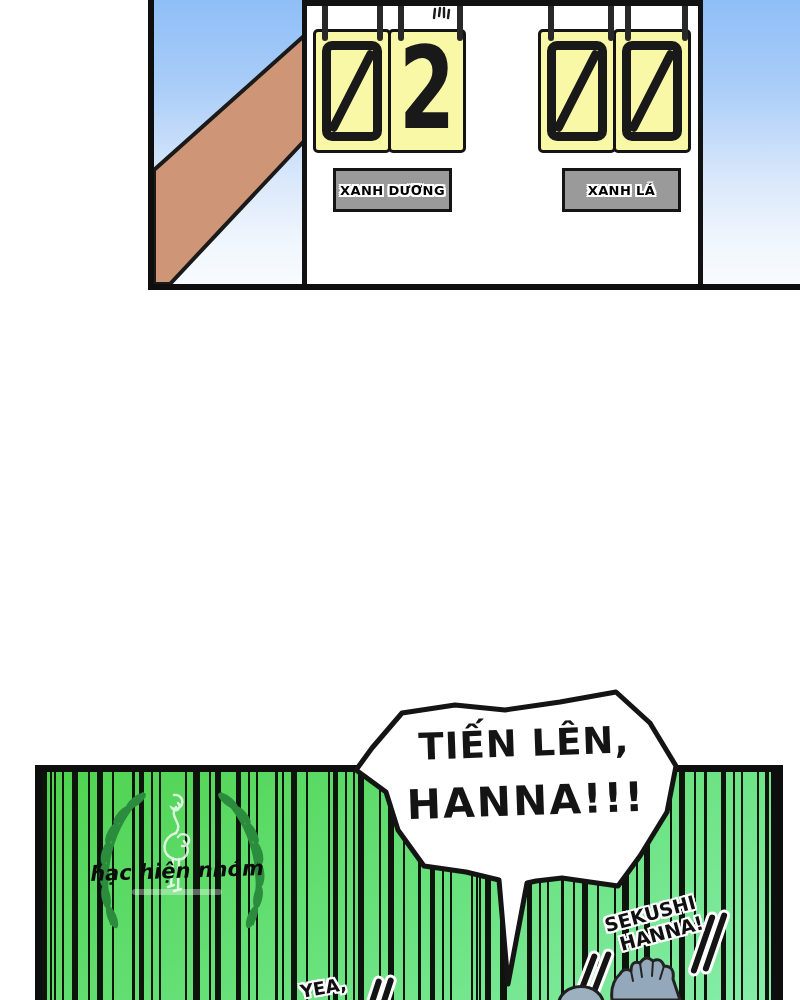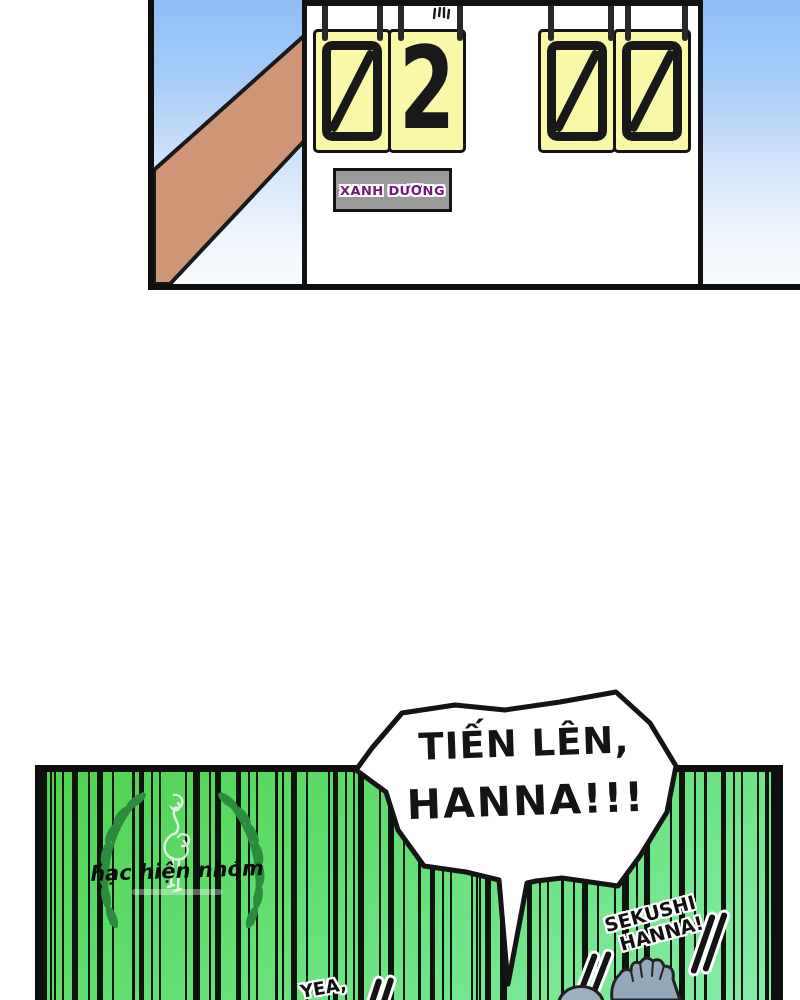--- a/index.html
+++ b/index.html
@@ -47,21 +47,21 @@
   }
   .digit.zero::after {
     content: ""; position: absolute; left: 50%; top: 50%;
     width: 9px; height: 90px; background: #191919; border-radius: 4px;
     transform: translate(-50%,-50%) rotate(27deg);
   }
   .team-label {
     position: absolute; top: 162px; width: 119px; height: 44px; z-index: 2;
     background: #9a9a9a; border: 3px solid #141414;
     display: flex; align-items: center; justify-content: center;
-    font-weight: bold; font-size: 13px; letter-spacing: .4px; color: #701a75;
+    font-weight: bold; font-size: 13px; letter-spacing: .4px; color: #000000;
     text-shadow: -2px -2px 0 #fff, 2px -2px 0 #fff, -2px 2px 0 #fff, 2px 2px 0 #fff,
                  -2px 0 0 #fff, 2px 0 0 #fff, 0 -2px 0 #fff, 0 2px 0 #fff;
     white-space: nowrap;
   }
   .scribble { position: absolute; left: 124px; top: 0; z-index: 5; }
 
   
   .panel-bottom {
     position: absolute; left: 35px; top: 765px; width: 748px; height: 235px;
     border-top: 7px solid #0e0e0e; border-left: 7px solid #0e0e0e; border-right: 12px solid #0e0e0e;
@@ -177,20 +177,21 @@
           </div>
         </div>
         <div class="card">
           <div class="digit zero">
             
           </div>
         </div>
       </div>
 
       <div class="team-label" style="left:26px">XANH DƯƠNG</div>
+      <div class="team-label" style="left:255px">XANH LÁ</div>
     </div>
   </div>
 
   <div class="panel-bottom">
     <div class="watermark-group">
       <svg width="70" height="150" viewBox="0 0 70 150" style="position:absolute;left:10px;top:8px">
         <path d="M62 8 C30 40 16 85 30 140" stroke="#2c8c3e" stroke-width="3.5" fill="none"></path>
         <g fill="#2c8c3e">
           <ellipse cx="54" cy="16" rx="12" ry="4.5" transform="rotate(-38 54 16)"></ellipse>
           <ellipse cx="40" cy="30" rx="12" ry="4.5" transform="rotate(-48 40 30)"></ellipse>

